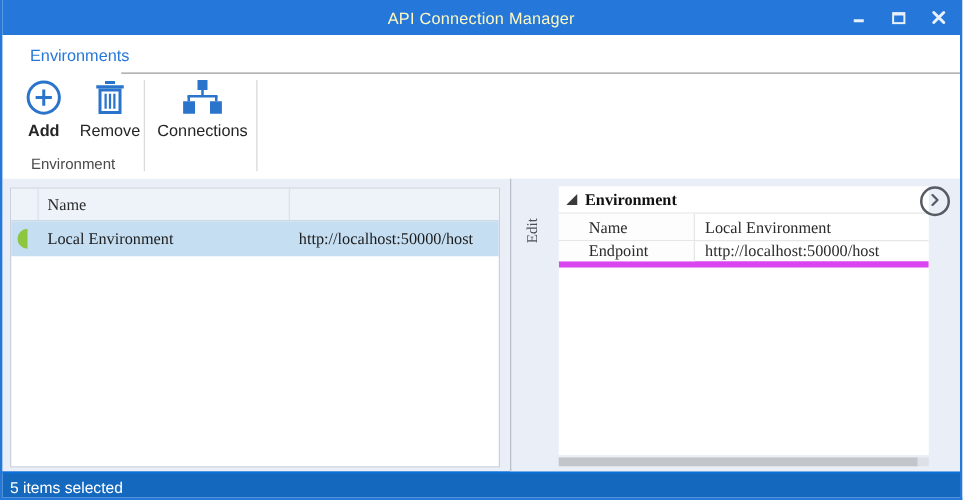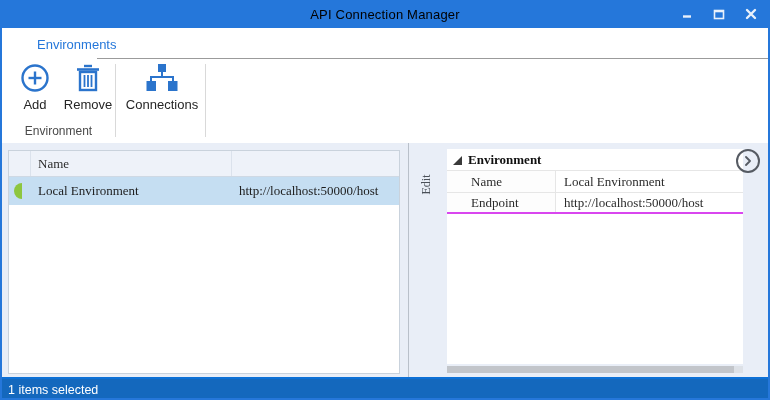--- a/index.html
+++ b/index.html
@@ -8,41 +8,41 @@
     width:770px; height:400px; display:flex; flex-direction:column;
     border:2px solid var(--titlebar,#2577da); border-top:none; background:#fff; overflow:hidden;
   }
   
   .titlebar {
     height:28px; flex:0 0 28px; background:var(--titlebar,#2577da);
     display:flex; align-items:center; position:relative; margin:-0px -2px 0 -2px; padding:0 6px;
   }
   .titlebar-title {
     position:absolute; left:0; right:0; text-align:center;
-    color:#000000; font-size:13px; letter-spacing:.2px;
+    color:#fef9c3; font-size:13px; letter-spacing:.2px;
   }
   .window-controls { margin-left:auto; display:flex; align-items:center; gap:6px; z-index:1; }
   .win-btn { width:26px; height:22px; display:flex; align-items:center; justify-content:center; cursor:default; }
   .win-btn svg { display:block; }
   
   .tabrow { height:32px; flex:0 0 32px; background:#fff; position:relative; display:flex; align-items:center; }
   .ribbon-tab {
-    padding:0 10px; font-size:13px; color:var(--accent,#2577da); height:100%;
-    display:flex; align-items:center;margin-left:25px;
+    padding:0 22px; font-size:13px; color:var(--accent,#2577da); height:100%;
+    display:flex; align-items:center;
   }
   .tab-underline { position:absolute; left:95px; right:0; bottom:1px; height:1px; background:#9b9b9b; }
   
   .ribbon { height:83px; flex:0 0 83px; background:#fff; position:relative; }
   .ribbon-button {
     position:absolute; top:2px; height:52px; display:flex; flex-direction:column;
     align-items:center; justify-content:flex-start; gap:3px; cursor:default;
   }
   .ribbon-button .rb-icon { height:32px; display:flex; align-items:center; justify-content:center; }
   .ribbon-button .rb-label { font-size:13px; color:#252525; white-space:nowrap; }
-  .btn-add { left:8px; width:50px; }
+  .btn-add { left:8px; width:50px;font-weight:bold; }
   .btn-remove { left:58px; width:56px; }
   .btn-connections { left:118px; width:84px; }
   .group-sep { position:absolute; top:4px; bottom:6px; width:1px; background:#d9d9d9; }
   .sep-1 { left:113px; } .sep-2 { left:203px; }
   .group-label {
     position:absolute; bottom:4px; height:16px; font-size:12px; color:#4a4a4a;
     text-align:center; line-height:16px;
   }
   .gl-environment { left:0; width:113px; }
   .gl-goto { left:113px; width:90px; }
@@ -71,21 +71,21 @@
   .edit-pane { position:absolute; left:406px; right:0; top:0; bottom:0; border-left:1px solid #b9c0ca; background:var(--panel,#e9eef7); }
   .edit-tab { position:absolute; left:4px; top:12px; width:26px; height:58px; display:flex; align-items:center; justify-content:center; }
   .edit-tab span { transform:rotate(-90deg); font-size:12px; color:#4a5058; white-space:nowrap; }
   .prop-grid {
     position:absolute; left:38px; top:6px; width:296px; height:215px;
     background:#fff; overflow:hidden;
   }
   .category-row { display:flex; align-items:center; height:21px; padding-left:6px; gap:6px; }
   .category-label { font-size:13px; font-weight:bold; color:#111; }
   .prop-row { display:flex; height:22px; border-top:1px solid #e6e6e6; align-items:stretch; }
-  .prop-row:last-of-type { border-bottom:2px solid #d946ef; }
+  .prop-row:last-of-type { border-bottom:5px solid #d946ef; }
   .prop-label {
     width:109px; flex:0 0 109px; padding-left:24px; font-size:13px; color:#2b2b2b;
     display:flex; align-items:center; border-right:1px solid #e6e6e6; background:#fdfdfd;
   }
   .prop-value { flex:1 1 auto; padding-left:8px; font-size:13px; color:#2b2b2b; display:flex; align-items:center; white-space:nowrap; }
   .hscrollbar {
     position:absolute; left:38px; top:223px; width:296px; height:7px;
     background:#dde1e7;
   }
   .hscrollbar .thumb { position:absolute; left:0; top:0; bottom:0; width:97%; background:#c2c5ca; }
@@ -231,16 +231,16 @@
         <span>
           <svg width="10" height="10" viewBox="0 0 10 10">
               <polyline points="3,1 7,5 3,9" fill="none" stroke="#565b63" stroke-width="1.8" stroke-linecap="round" stroke-linejoin="round"></polyline>
             </svg>
         </span>
       </div>
     </div>
   </div>
 
   <div class="statusbar">
-    <span class="statusbar-text">1 items selected</span>
+    <span class="statusbar-text">5 items selected</span>
   </div>
 
 </div>
 
 </body></html>

